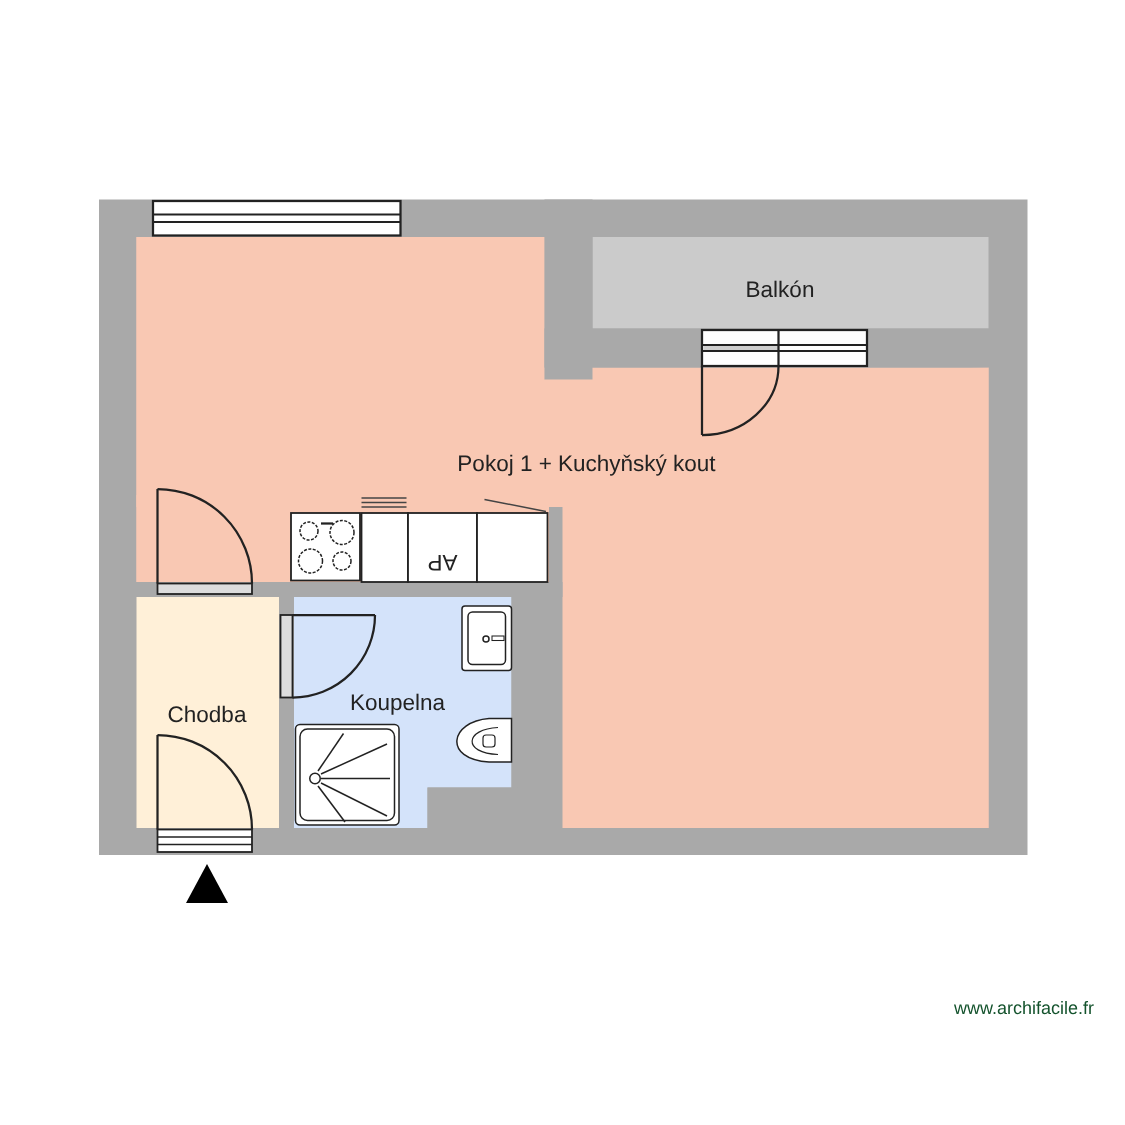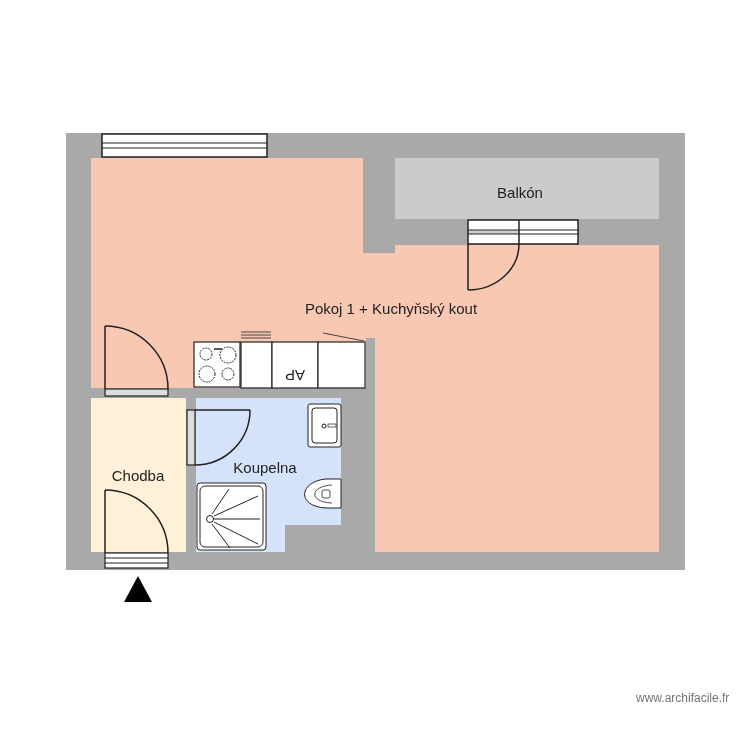--- a/index.html
+++ b/index.html
@@ -1,19 +1,19 @@
 <!DOCTYPE html>
 <html><head>
   <meta charset="utf-8">
   <style>
     html, body { margin: 0; padding: 0; background: #ffffff; }
     body { width: 750px; height: 750px; position: relative; overflow: hidden; font-family: "Liberation Sans", sans-serif; }
     svg { position: absolute; left: 0; top: 0; }
     .label { font-family: "Liberation Sans", sans-serif; font-size: 15px; fill: #222; }
-    .watermark { position: absolute; left: 636px; top: 691px; font-size: 12px; color: #737373; font-family: "Liberation Sans", sans-serif; }
+    .watermark { position: absolute; left: 636px; top: 665px; font-size: 12px; color: #14532d; font-family: "Liberation Sans", sans-serif; }
   </style>
 </head>
 <body>
 
 <svg width="750" height="750" viewBox="0 0 750 750">
 
   <g>
     <rect x="66" y="133" width="619" height="437" fill="#a9a9a9"></rect>
   </g>
 

